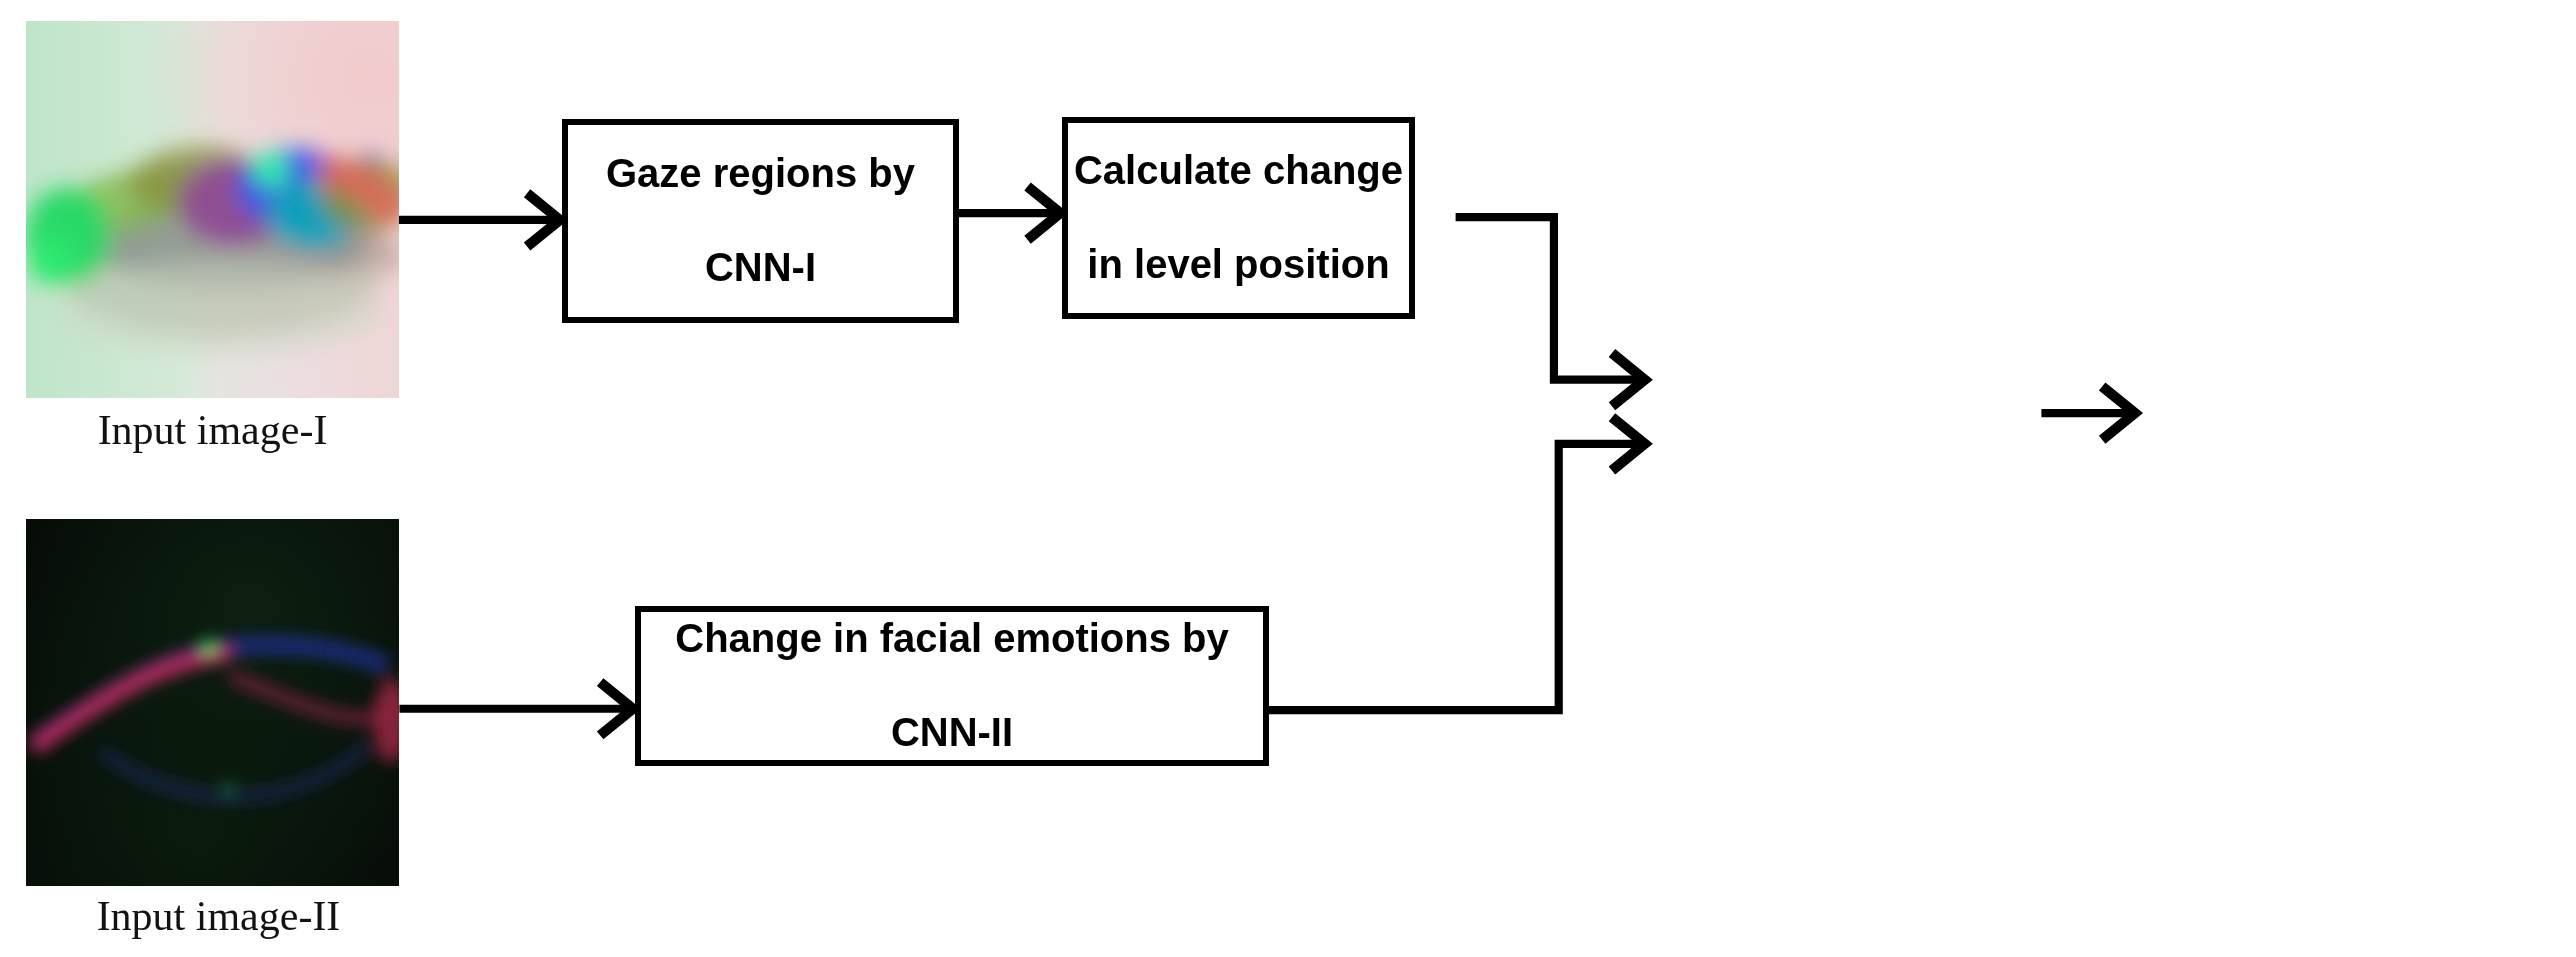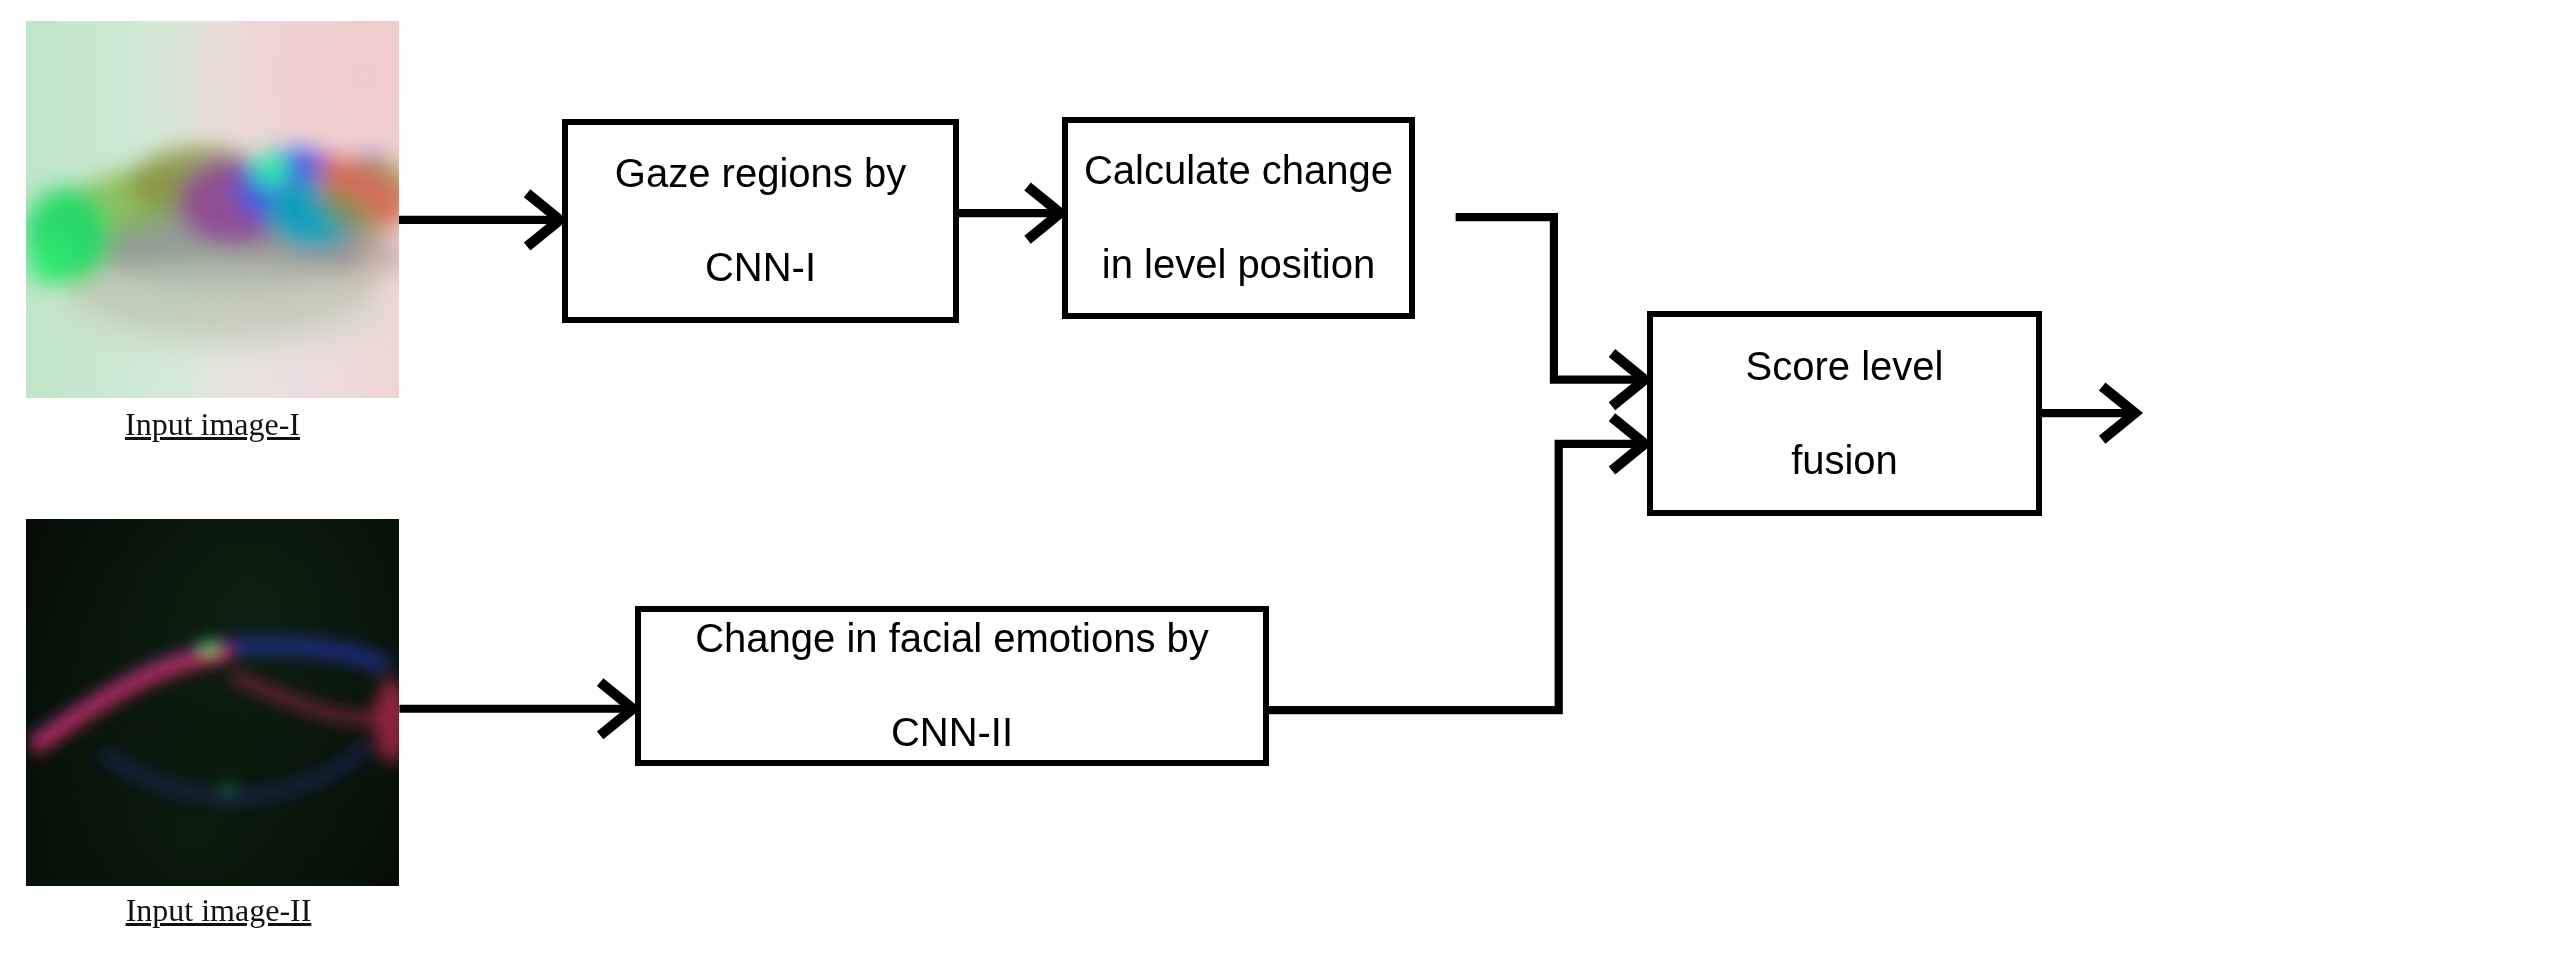--- a/index.html
+++ b/index.html
@@ -13,45 +13,44 @@
   #connectors{position:absolute;left:0;top:0;width:2576px;height:958px;}
   .box{
     position:absolute;
     box-sizing:border-box;
     background:#ffffff;
     border:6.8px solid #000000;
     display:flex;flex-direction:column;
     align-items:center;justify-content:center;
     text-align:center;
     color:#000000;
-    font-weight:400;
+    font-weight:700;
     font-size:40px;
     line-height:1.34;
     gap:40px;
   }
   #box-cnn1          {left:562px;  top:119px; width:397px; height:204px;}
   #box-gaze-change   {left:1062px; top:117px; width:353px; height:202px;}
   #box-cnn2          {left:635px;  top:606px; width:634px; height:160px;}
   #box-fusion        {left:1647px; top:311px; width:395px; height:205px;}
   #box-classification{left:2137px; top:310px; width:399px; height:200px;}
   .input-img{
     position:absolute;
     overflow:hidden;
   }
   #input-img-1{left:26px; top:20.5px;  width:373px; height:377px;}
   #input-img-2{left:26px; top:519px; width:373px; height:367px;}
   .input-img svg{display:block;width:100%;height:100%;}
   .caption{
     position:absolute;
     text-align:center;
     font-family:"Liberation Serif",serif;
-    font-size:32px;
+    font-size:42px;
     color:#121212;
     white-space:nowrap;
-    text-decoration:underline;
   }
   #caption-1{left:26px; top:406px;  width:373px;}
   #caption-2{left:32px; top:892px; width:373px;}
 </style>
 </head>
 <body>
 
 <div id="canvas">
 
   <svg id="connectors" viewBox="0 0 3773 1403" xmlns="http://www.w3.org/2000/svg">
@@ -150,20 +149,16 @@
   <div class="box" id="box-gaze-change">
     <span>Calculate change</span>
     <span>in level position</span>
   </div>
 
   <div class="box" id="box-cnn2">
     <span>Change in facial emotions by</span>
     <span>CNN-II</span>
   </div>
 
-  <div class="box" id="box-fusion">
-    <span>Score level</span>
-    <span>fusion</span>
-  </div>
 
 
 </div>
 
 
 </body></html>

